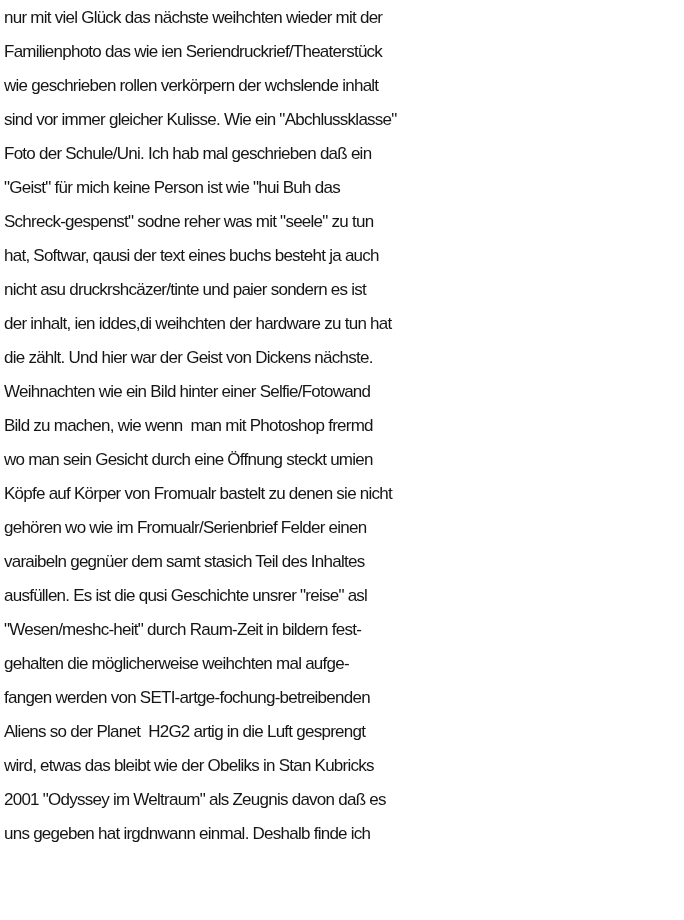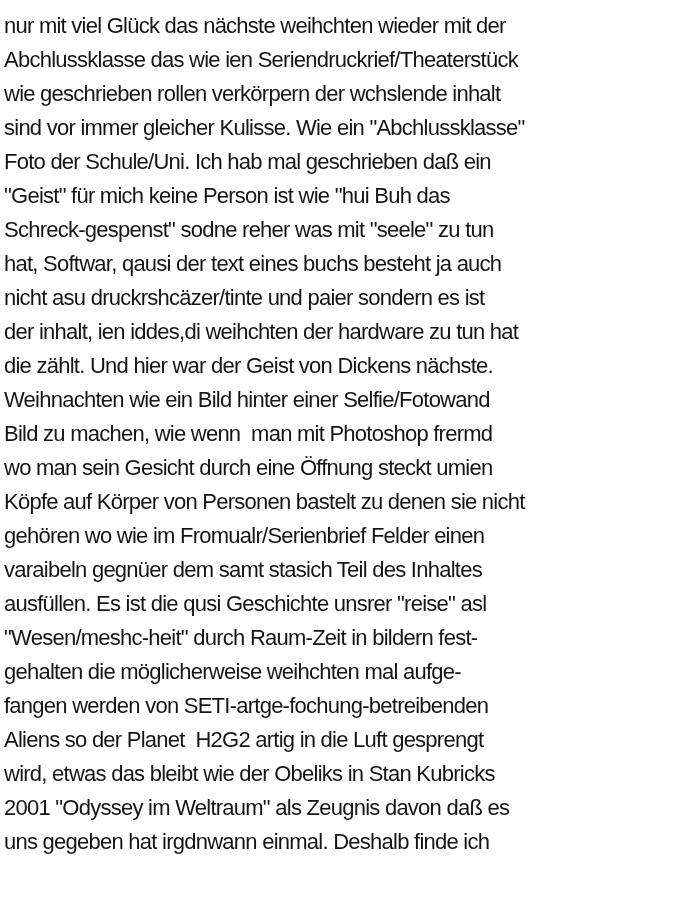--- a/index.html
+++ b/index.html
@@ -8,50 +8,49 @@
     width: 684px;
     height: 920px;
     background: #ffffff;
     overflow: hidden;
   }
   #text-content {
     box-sizing: border-box;
     width: 684px;
     padding: 1px 0 0 4px;
     font-family: "Liberation Sans", "DejaVu Sans", sans-serif;
-    font-size: 22px;
+    font-size: 17px;
     line-height: 34px;
     letter-spacing: -0.75px;
     color: #151515;
-    margin-top: 8px;
   }
   .text-line {
     white-space: pre;  
   }
 </style>
 </head>
 <body>
 
 <main>
   <article id="text-content">
       <div class="text-line">nur mit viel Glück das nächste weihchten wieder mit der</div>
-      <div class="text-line">Abchlussklasse das wie ien Seriendruckrief/Theaterstück</div>
+      <div class="text-line">Familienphoto das wie ien Seriendruckrief/Theaterstück</div>
       <div class="text-line">wie geschrieben rollen verkörpern der wchslende inhalt</div>
       <div class="text-line">sind vor immer gleicher Kulisse. Wie ein "Abchlussklasse"</div>
       <div class="text-line">Foto der Schule/Uni. Ich hab mal geschrieben daß ein</div>
       <div class="text-line">"Geist" für mich keine Person ist wie "hui Buh das</div>
       <div class="text-line">Schreck-gespenst" sodne reher was mit "seele" zu tun</div>
       <div class="text-line">hat, Softwar, qausi der text eines buchs besteht ja auch</div>
       <div class="text-line">nicht asu druckrshcäzer/tinte und paier sondern es ist</div>
       <div class="text-line">der inhalt, ien iddes,di weihchten der hardware zu tun hat</div>
       <div class="text-line">die zählt. Und hier war der Geist von Dickens nächste.</div>
       <div class="text-line">Weihnachten wie ein Bild hinter einer Selfie/Fotowand</div>
       <div class="text-line">Bild zu machen, wie wenn  man mit Photoshop frermd</div>
       <div class="text-line">wo man sein Gesicht durch eine Öffnung steckt umien</div>
-      <div class="text-line">Köpfe auf Körper von Personen bastelt zu denen sie nicht</div>
+      <div class="text-line">Köpfe auf Körper von Fromualr bastelt zu denen sie nicht</div>
       <div class="text-line">gehören wo wie im Fromualr/Serienbrief Felder einen</div>
       <div class="text-line">varaibeln gegnüer dem samt stasich Teil des Inhaltes</div>
       <div class="text-line">ausfüllen. Es ist die qusi Geschichte unsrer "reise" asl</div>
       <div class="text-line">"Wesen/meshc-heit" durch Raum-Zeit in bildern fest-</div>
       <div class="text-line">gehalten die möglicherweise weihchten mal aufge-</div>
       <div class="text-line">fangen werden von SETI-artge-fochung-betreibenden</div>
       <div class="text-line">Aliens so der Planet  H2G2 artig in die Luft gesprengt</div>
       <div class="text-line">wird, etwas das bleibt wie der Obeliks in Stan Kubricks</div>
       <div class="text-line">2001 "Odyssey im Weltraum" als Zeugnis davon daß es</div>
       <div class="text-line">uns gegeben hat irgdnwann einmal. Deshalb finde ich</div>

